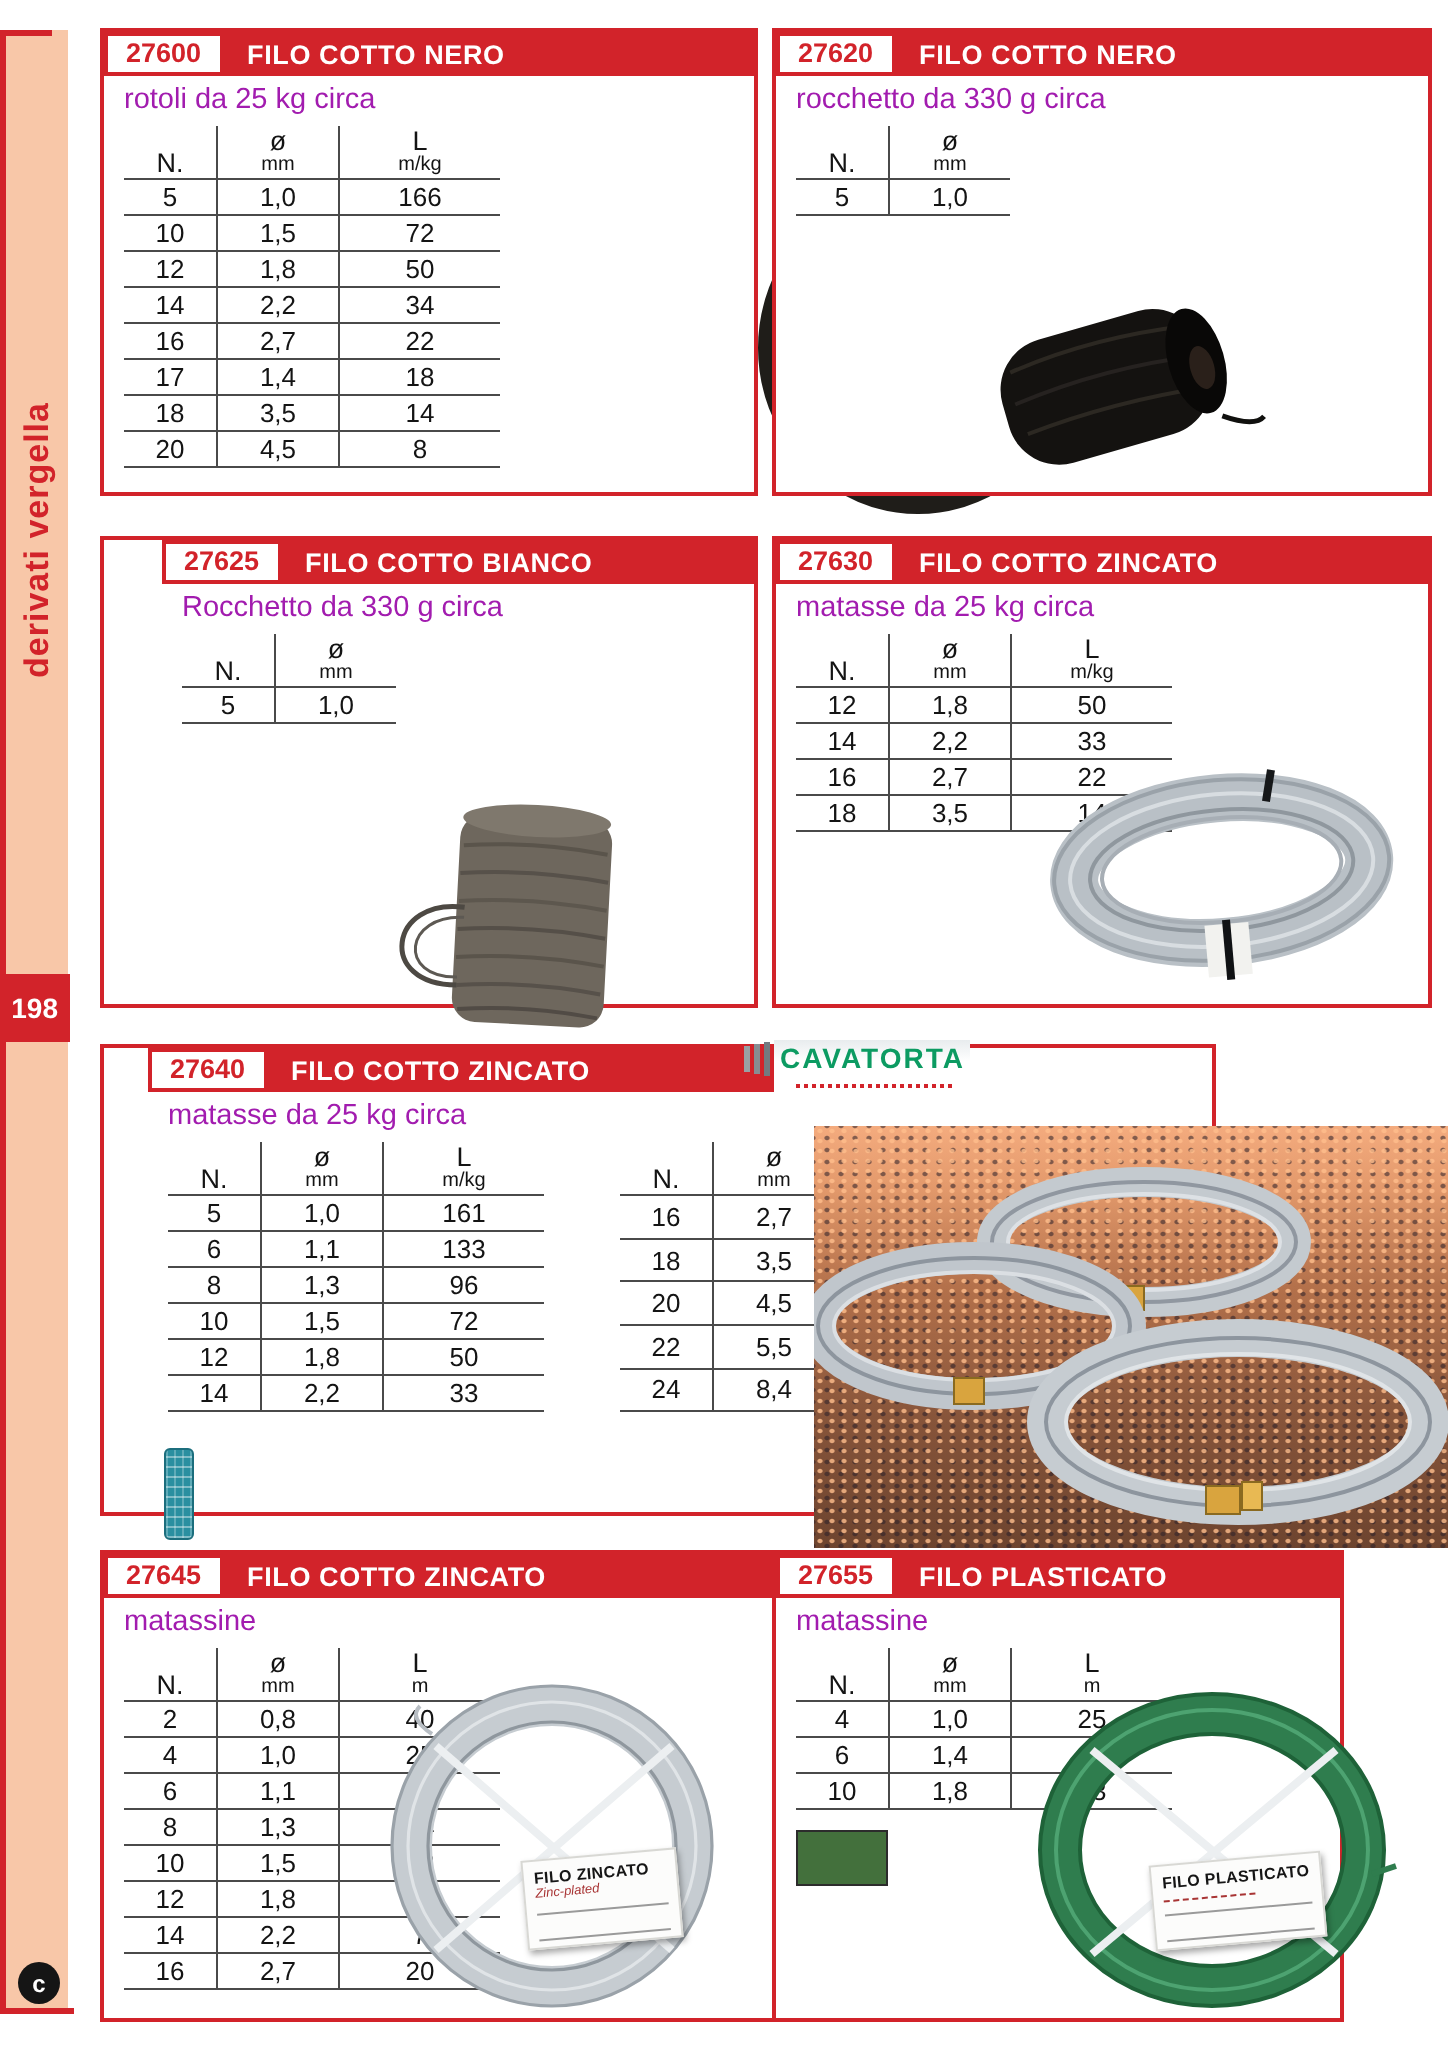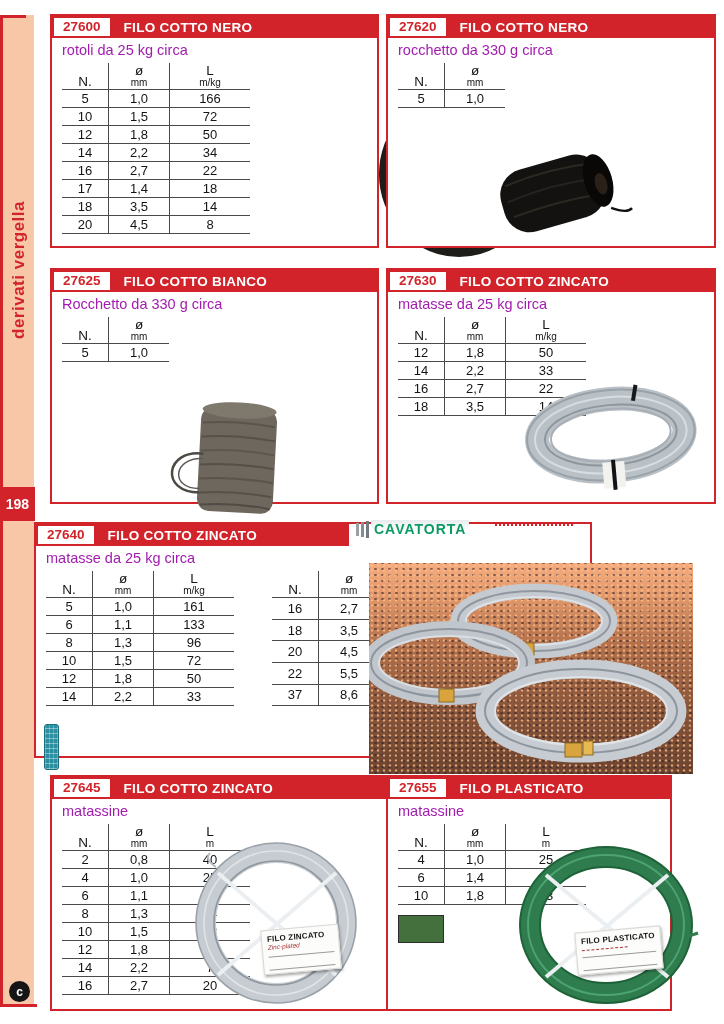--- a/index.html
+++ b/index.html
@@ -19,23 +19,23 @@
         color:#fff;font-weight:bold;font-size:14px;display:flex;align-items:center;
         justify-content:flex-end;padding-right:6px;box-sizing:border-box;}
   .corner-logo{position:absolute;left:9px;top:981px;width:21px;height:21px;border-radius:50%;
         background:#151515;color:#fff;font-weight:bold;font-size:12px;display:flex;
         align-items:center;justify-content:center;}
 
   
   .box{position:absolute;border:2px solid #d2232a;background:#fff;box-sizing:border-box;}
   .b0{left:50px;top:14px;width:329px;height:234px;}
   .b1{left:386px;top:14px;width:330px;height:234px;}
-  .b2{left:50px;top:268px;width:329px;height:236px;}
+  .b2{left:50px;top:268px;width:329px;height:236px;padding-left:29px;}
   .b3{left:386px;top:268px;width:330px;height:236px;}
-  .b4{left:34px;top:522px;width:558px;height:236px;}
+  .b4{left:50px;top:522px;width:558px;height:236px;padding-left:22px;}
   .b5{left:50px;top:775px;width:376px;height:236px;}
   .b6{left:386px;top:775px;width:286px;height:236px;}
 
   .hdr{height:22px;background:#d2232a;display:flex;align-items:center;}
   .hdr-partial{width:313px;}
   .code-chip{background:#fff;color:#d2232a;font-weight:bold;font-size:13.5px;
         margin:2px;padding:1px 9px;line-height:16px;}
   .hdr-title{color:#fff;font-weight:bold;font-size:13.5px;margin-left:12px;letter-spacing:.3px;}
 
   .content{position:relative;padding:4px 0 0 10px;}
@@ -65,21 +65,21 @@
                        radial-gradient(rgba(40,30,40,.55) 1px,transparent 1.6px);
       background-size:6px 5px,7px 6px;background-position:0 0,3px 3px;}
   .coil-label{position:absolute;background:#fcfcfb;border:1px solid #d8d8d4;
       box-shadow:1px 2px 3px rgba(0,0,0,.35);transform:rotate(-5deg);padding:4px 5px 3px 5px;width:66px;}
   .coil-label .l1{font-size:8px;font-weight:bold;color:#161616;letter-spacing:.2px;}
   .coil-label .l2{font-size:6.5px;color:#a83434;font-style:italic;}
   .coil-label .lines{margin-top:6px;border-top:1px solid #9a9a9a;border-bottom:1px solid #9a9a9a;height:12px;}
   .squiggle{margin-top:1px;width:46px;border-bottom:1.5px dashed #a83434;height:3px;}
 
   
-  .brand{position:absolute;left:320px;top:-4px;display:flex;flex-direction:row;}
+  .brand{position:absolute;left:320px;top:-4px;display:flex;flex-direction:column;}
   .brand-top{display:flex;align-items:center;gap:2px;}
   .brand-bars{display:flex;gap:2px;align-items:center;}
   .brand-bars i{display:block;width:3px;height:13px;background:#9aa0a4;}
   .brand-bars i:nth-child(2){height:15px;background:#878d92;}
   .brand-bars i:nth-child(3){height:17px;background:#737a80;}
   .brand-name{font-size:14px;font-weight:bold;color:#0c9b62;letter-spacing:1px;
       background:linear-gradient(180deg,#e8ecee 0%,#ffffff 60%);padding:1px 3px;}
   .brand-tagline{margin:2px 0 0 26px;width:78px;border-bottom:2px dotted #d2232a;height:2px;}
 
   
@@ -445,22 +445,22 @@
                 <td>20</td>
                 <td>4,5</td>
                 <td>8</td>
               </tr>
               <tr>
                 <td>22</td>
                 <td>5,5</td>
                 <td>5,3</td>
               </tr>
               <tr>
-                <td>37</td>
-                <td>8,6</td>
+                <td>24</td>
+                <td>8,4</td>
                 <td>3,8</td>
               </tr>
             </tbody>
           </table>
       </div>
       <div class="spool-icon"></div>
       <div class="photo gravel" style="left:333px;top:17px;width:324px;height:211px;">
         <svg width="324" height="211" viewBox="0 0 324 211" style="position:relative;">
           <ellipse cx="165" cy="58" rx="76" ry="30" fill="none" stroke="#c4cacf" stroke-width="15"></ellipse>
           <ellipse cx="165" cy="58" rx="76" ry="30" fill="none" stroke="#9097a0" stroke-width="2"></ellipse>

